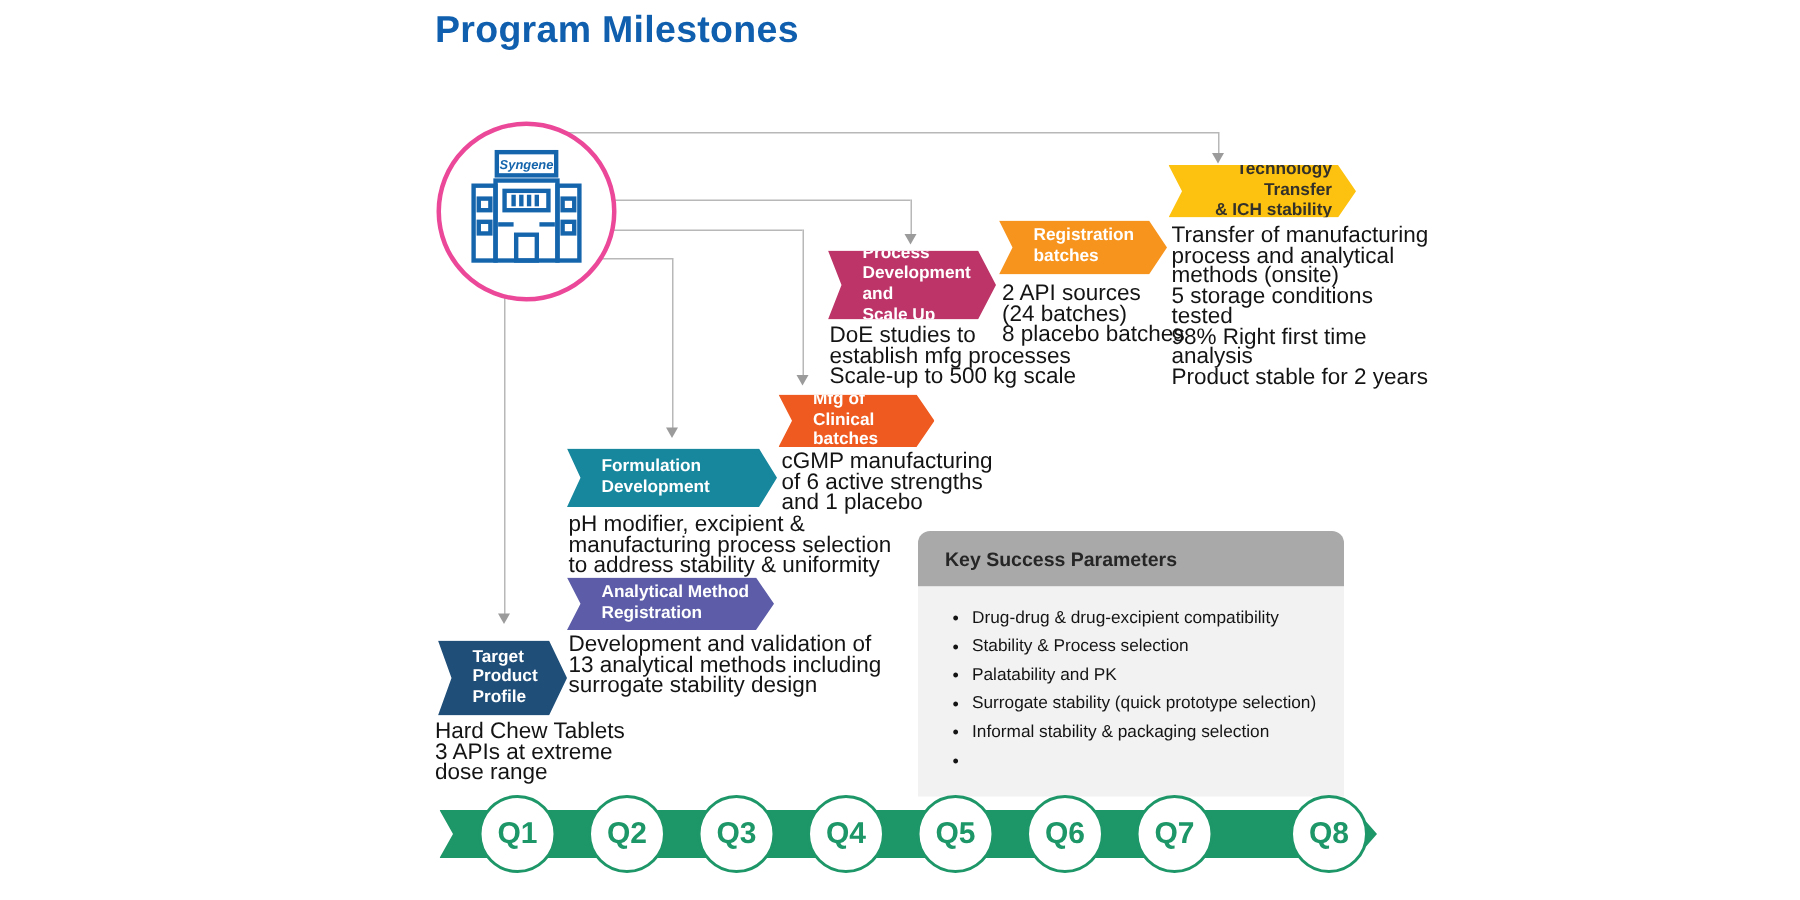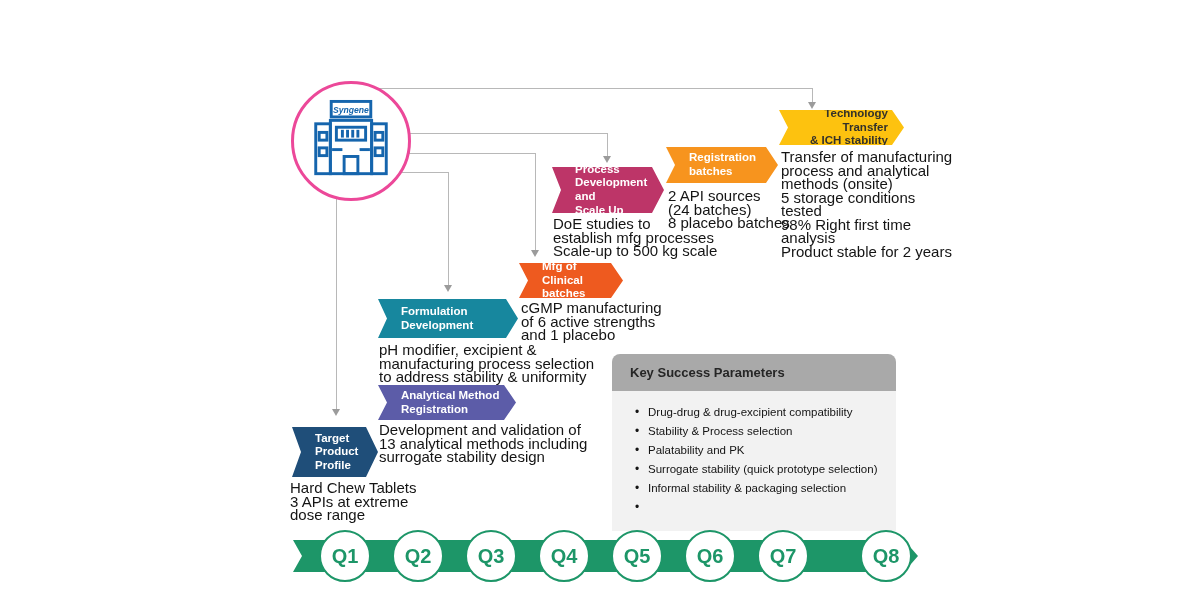--- a/index.html
+++ b/index.html
@@ -71,20 +71,21 @@
     position:absolute;top:530px;width:52px;height:52px;border-radius:50%;background:#fff;
     border:2.5px solid #1d9668;box-sizing:border-box;display:flex;align-items:center;justify-content:center;
     color:#1d9668;font-weight:bold;font-size:20px;z-index:2;
   }
 </style>
 </head>
 <body>
 
 <div id="stage">
 
+  <div class="title">Program Milestones</div>
 
   <div class="hline" style="left:374px;top:88px;width:438px;"></div>
   <div class="vline" style="left:812px;top:88px;height:16px;"></div>
   <div class="arrow-down" style="left:808px;top:102px;"></div>
 
   <div class="hline" style="left:404px;top:133px;width:203px;"></div>
   <div class="vline" style="left:607px;top:133px;height:24px;"></div>
   <div class="arrow-down" style="left:603px;top:156px;"></div>
 
   <div class="hline" style="left:402px;top:153px;width:133px;"></div>

